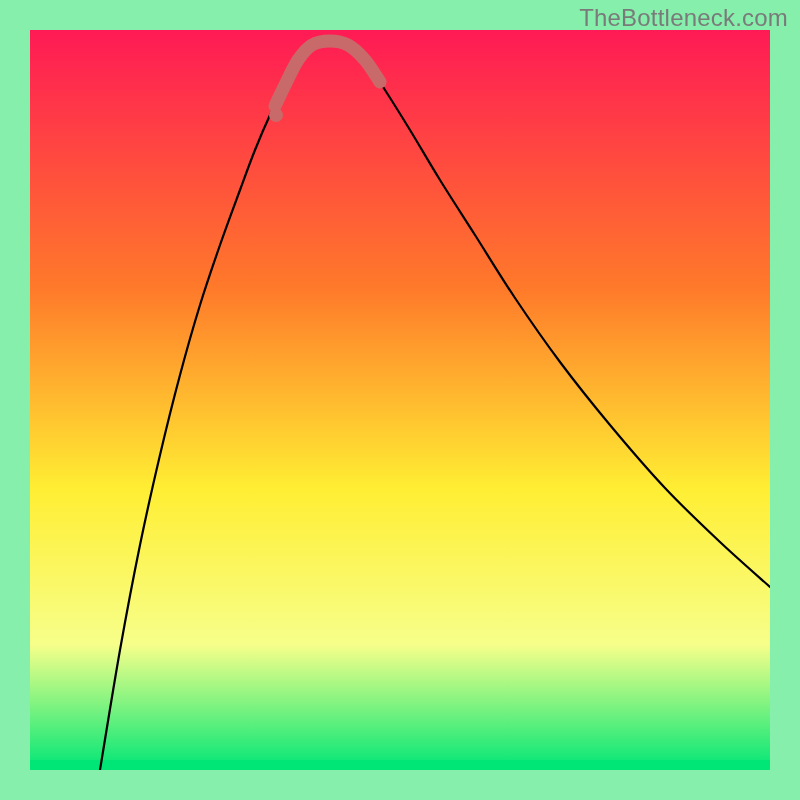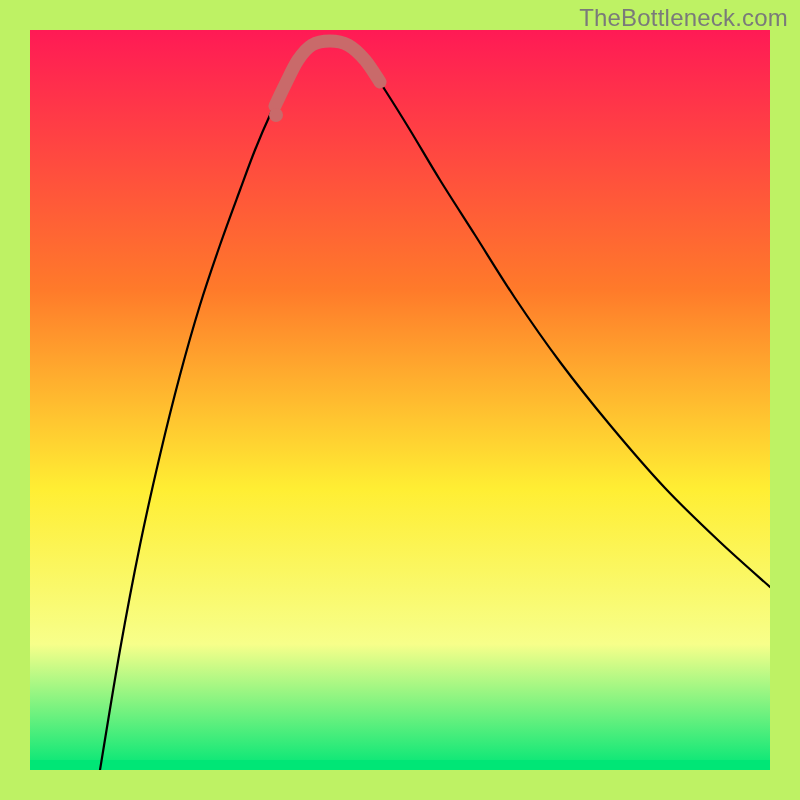--- a/index.html
+++ b/index.html
@@ -7,21 +7,21 @@
     padding: 0;
     width: 800px;
     height: 800px;
     background: #000;
     overflow: hidden;
     font-family: Arial, Helvetica, sans-serif;
   }
   .frame {
     position: absolute;
     inset: 0;
-    background: #bef264;
+    background: #86efac;
   }
   .plot-area {
     position: absolute;
     left: 30px;
     top: 30px;
     width: 740px;
     height: 740px;
     overflow: hidden;
   }
   .watermark {

